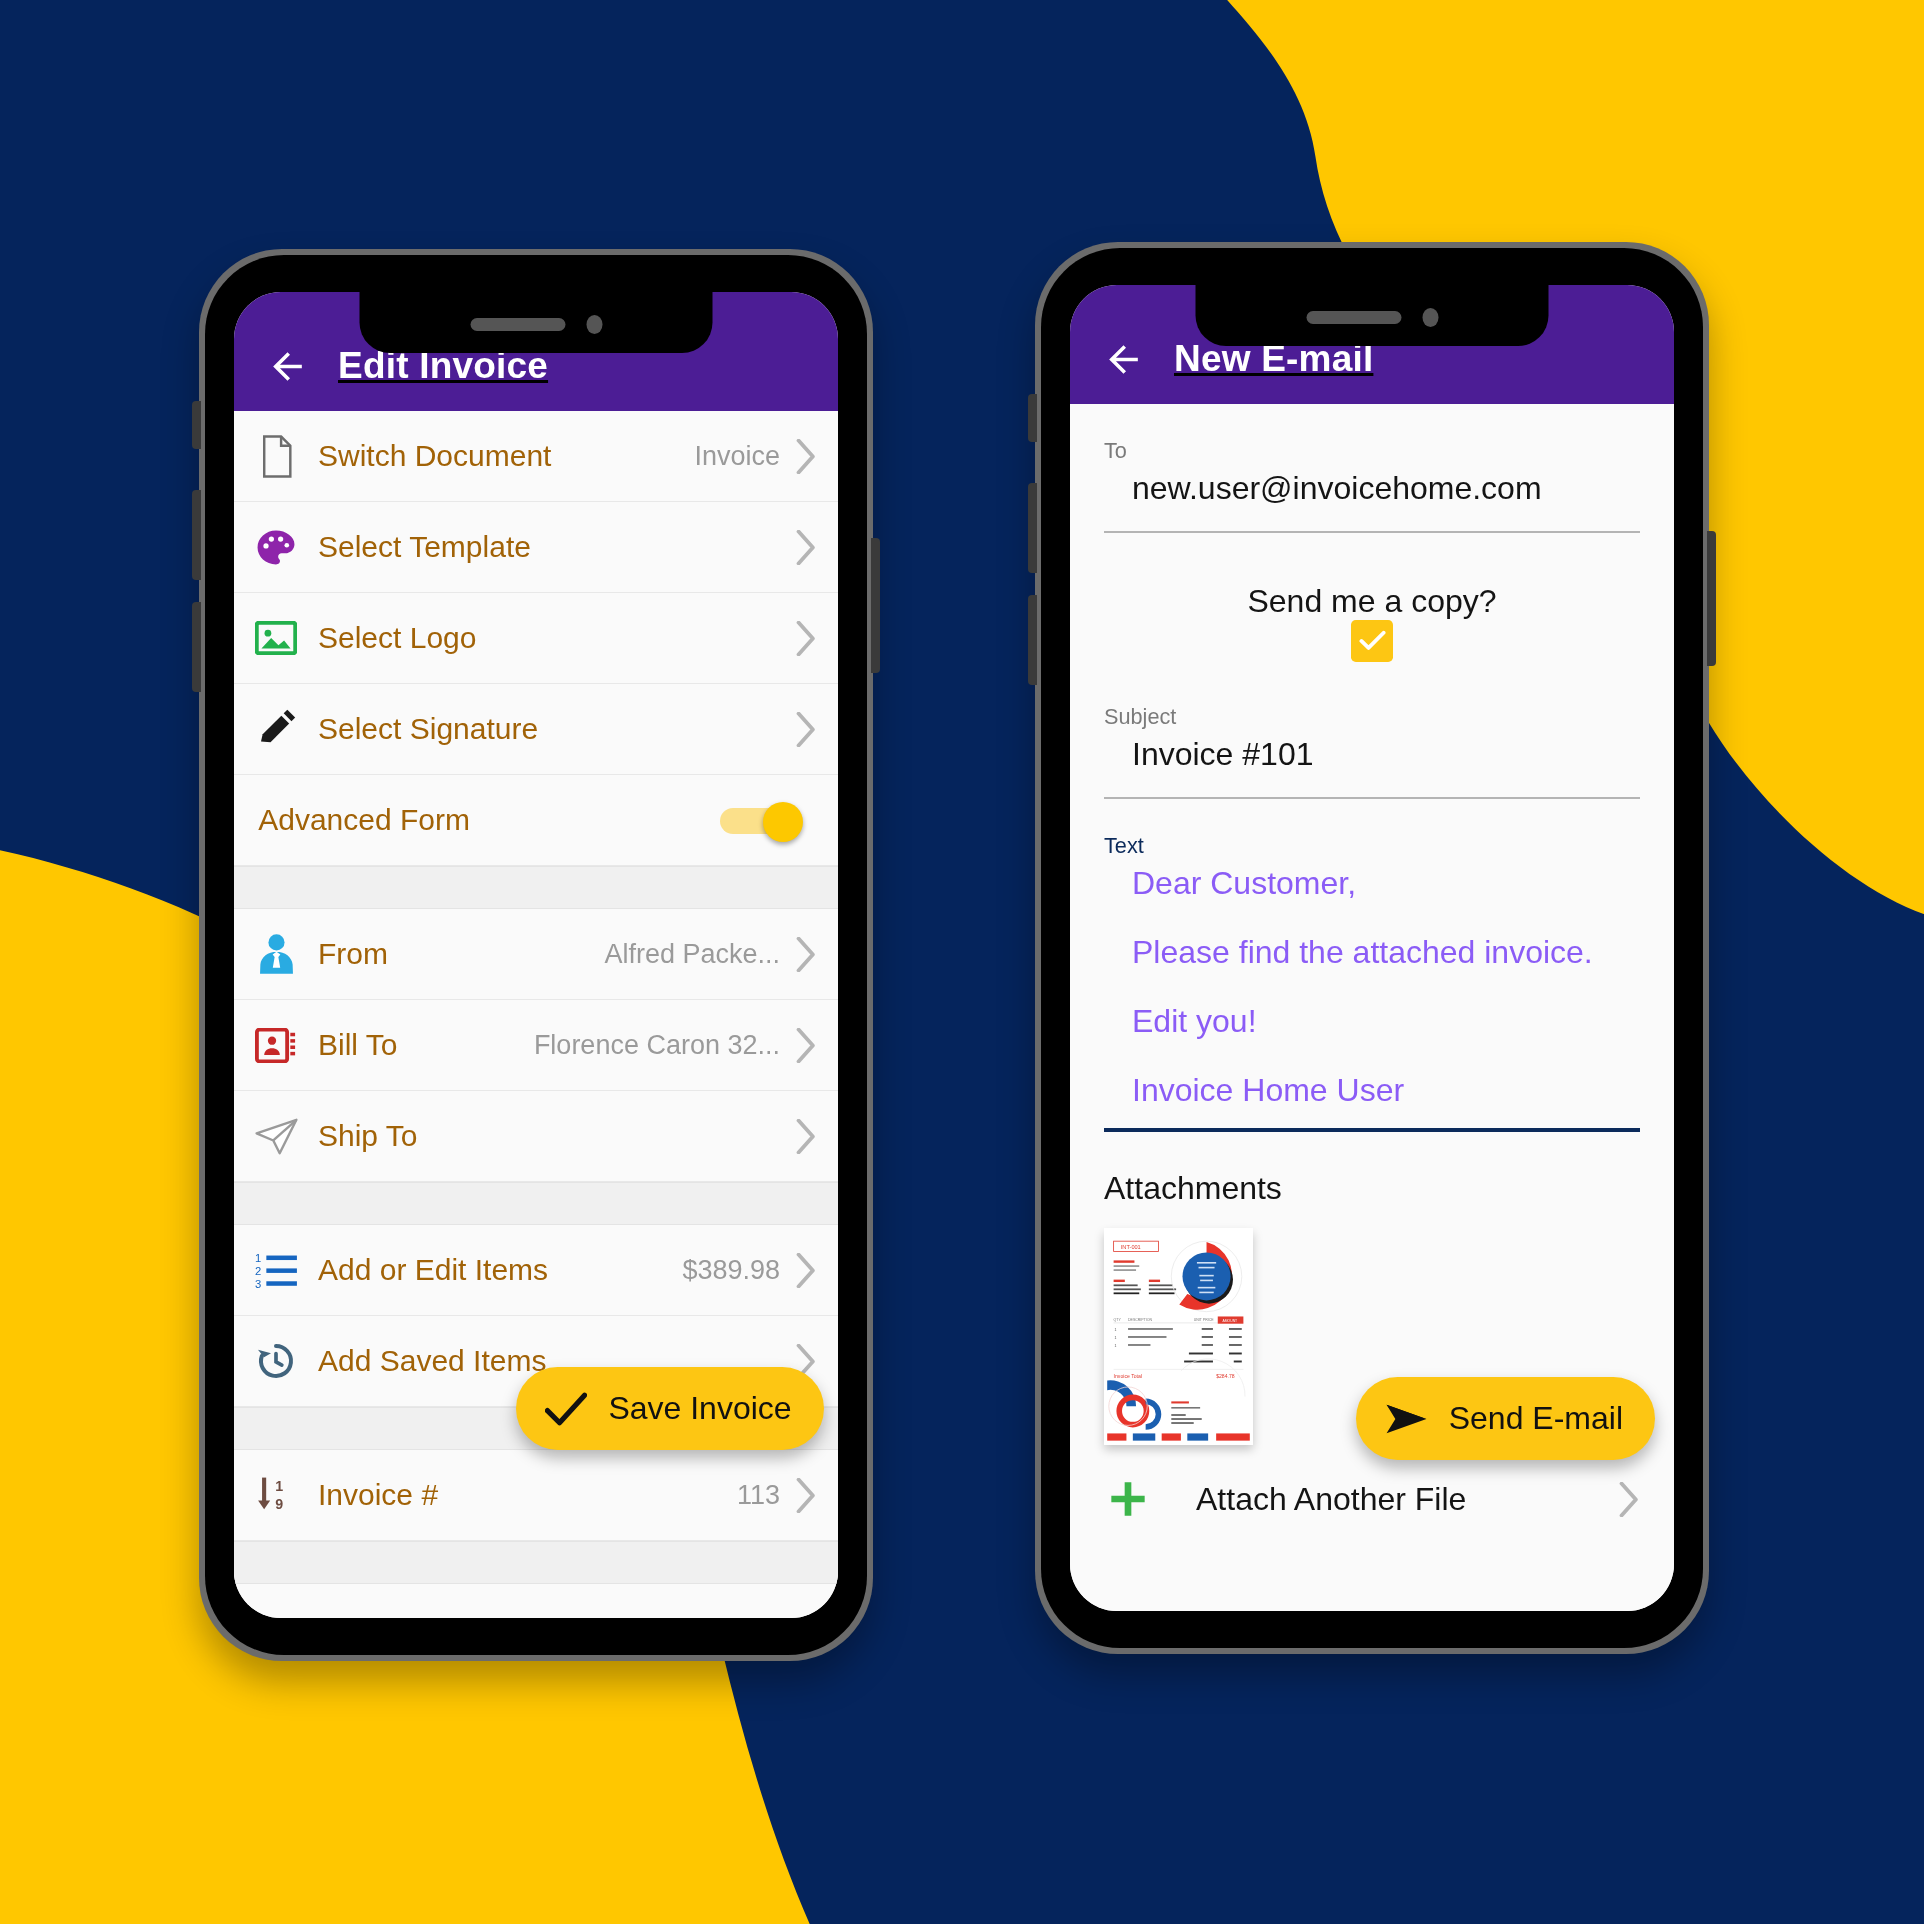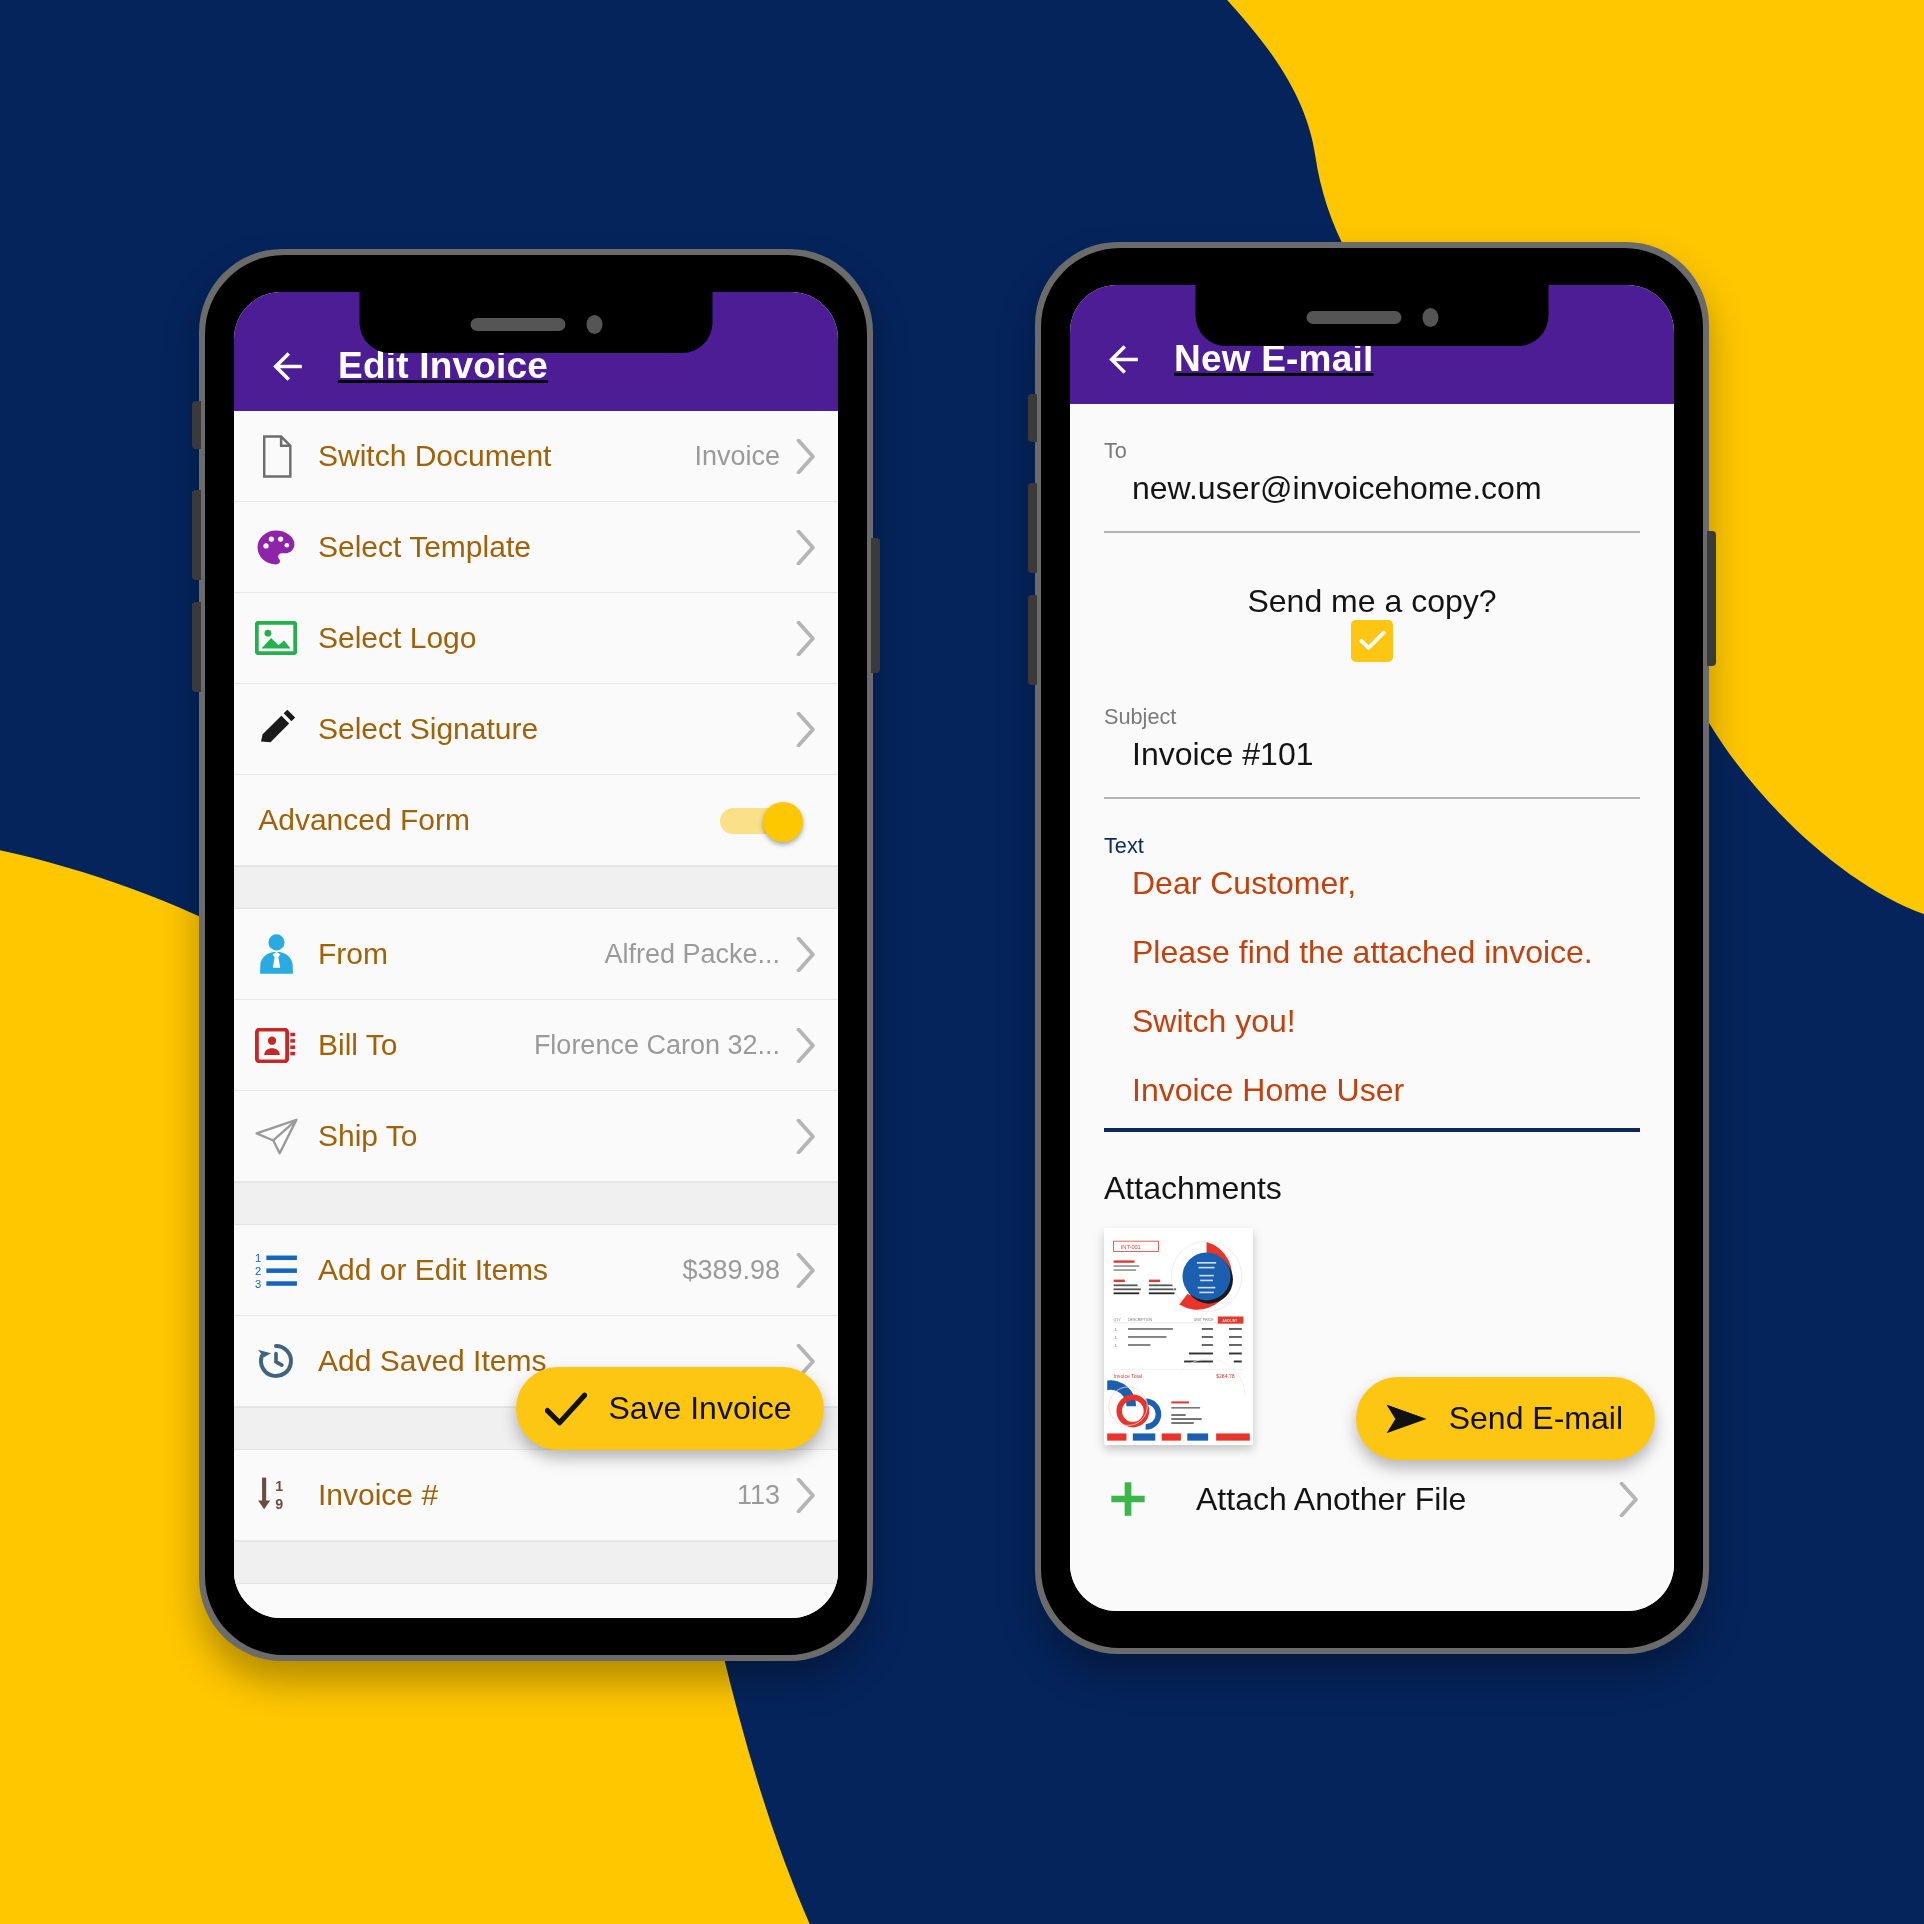--- a/index.html
+++ b/index.html
@@ -137,21 +137,21 @@
   .copy-row {
     display:flex; align-items:center; justify-content:space-between;
     padding-top: 50px; padding-bottom: 8px; flex-direction: column;
   }
   .copy-label { font-size:32px; color:#141414; }
   .checkbox {
     width:42px; height:42px; background:#fdc613; border-radius:4.8px;
     display:flex; align-items:center; justify-content:center;
   }
 
-  .body-line { font-size:32px; color:#c2410c; margin-top: 32px; }
+  .body-line { font-size:32px; color:#8b5cf6; margin-top: 32px; }
   .body-line.first { margin-top: 1.6px; }
 
   .attach-title { font-size:32px; color:#141414; padding-top: 38px; }
 
   .thumb {
     width: 149px; height: 217px;
     background:#fff;
     margin-top: 21px;
     box-shadow: 0 4.8px 9.6px rgba(0,0,0,0.22);
     position:relative;
@@ -428,21 +428,21 @@
           <div class="field">
             <div class="field-label">Subject</div>
             <div class="field-value">Invoice #101</div>
             <div class="underline"></div>
           </div>
 
           <div class="field">
             <div class="field-label accent">Text</div>
             <div class="field-value body-line first">Dear Customer,</div>
             <div class="field-value body-line">Please find the attached invoice.</div>
-            <div class="field-value body-line">Switch you!</div>
+            <div class="field-value body-line">Edit you!</div>
             <div class="field-value body-line">Invoice Home User</div>
             <div class="underline thick"></div>
           </div>
 
           <div class="attach-title">Attachments</div>
 
           <div class="thumb">
             <svg viewBox="0 0 186 270" width="149" height="217">
               <rect x="0" y="0" width="186" height="270" fill="#ffffff"></rect>
 

